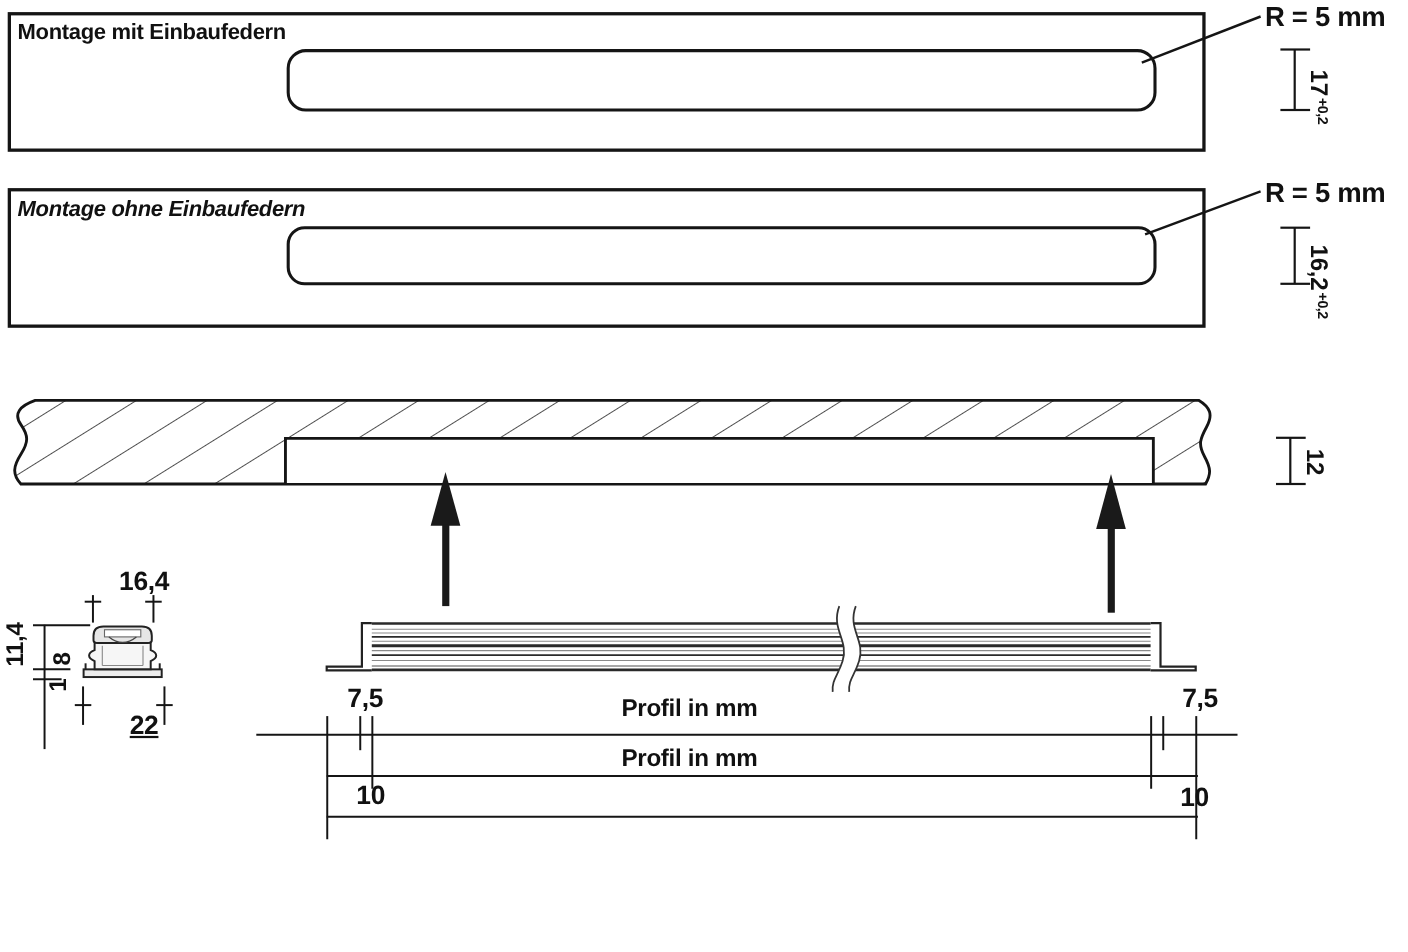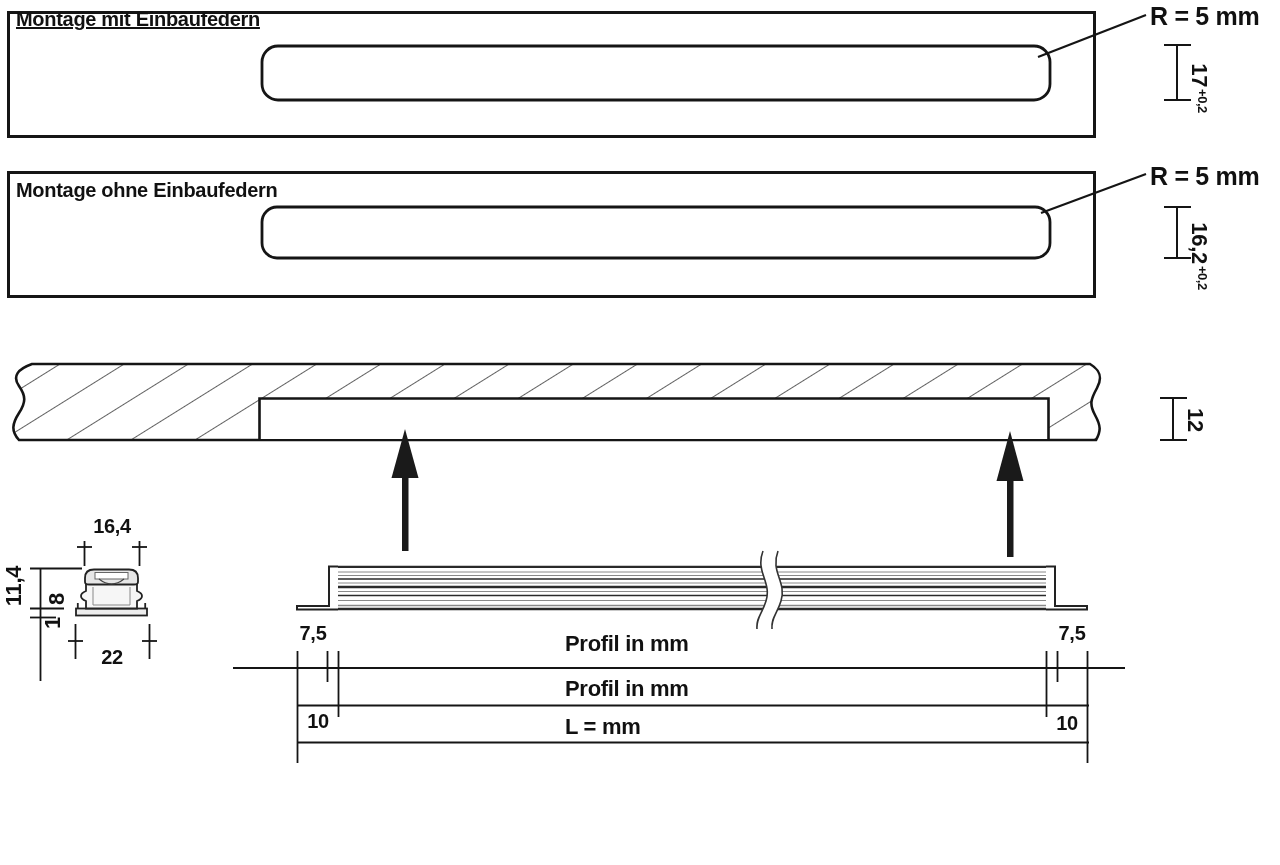--- a/index.html
+++ b/index.html
@@ -5,21 +5,21 @@
   html,body{margin:0;padding:0;background:#fff;}
   #stage{
     position:relative;width:1280px;height:865px;background:#fff;overflow:hidden;
     font-family:"Liberation Sans","DejaVu Sans",sans-serif;color:#111;
     font-weight:700;letter-spacing:-0.3px;
   }
   #lineart{position:absolute;left:0;top:0;z-index:1;}
   .txt{position:absolute;z-index:2;white-space:nowrap;}
   .title{font-size:20px;}
   .rlabel{font-size:25px;}
-  .dimnum{font-size:20px;}
+  .dimnum{font-size:24px;margin-left:19px;}
   .tablabel{font-size:22px;}
   .ctr{text-align:center;}
   .tol{font-size:13px;position:relative;top:-6px;margin-left:2px;letter-spacing:-0.5px;}
   
   .rot{position:absolute;z-index:2;}
   .rot .inner{
     position:absolute;left:50%;top:50%;
     transform:translate(-50%,-50%) rotate(90deg);
     white-space:nowrap;font-size:22px;
   }
@@ -140,23 +140,23 @@
       <line x1="297.5" y1="651" x2="297.5" y2="763"></line>
       <line x1="327.5" y1="651" x2="327.5" y2="682"></line>
       <line x1="338.5" y1="651" x2="338.5" y2="717"></line>
 
       <line x1="1087.5" y1="651" x2="1087.5" y2="763"></line>
       <line x1="1057.5" y1="651" x2="1057.5" y2="682"></line>
       <line x1="1046.5" y1="651" x2="1046.5" y2="717"></line>
     </g>
   </svg>
 
-  <div class="txt title" style="left:16px;top:8px;text-decoration:underline;">Montage mit Einbaufedern</div>
-
-  <div class="txt title" style="left:16px;top:179px;">Montage ohne Einbaufedern</div>
+  <div class="txt title" style="left:16px;top:18px;">Montage mit Einbaufedern</div>
+
+  <div class="txt title" style="left:16px;top:179px;font-style:italic;">Montage ohne Einbaufedern</div>
 
   <div class="txt rlabel" style="left:1150px;top:2px;">R = 5 mm</div>
 
   <div class="txt rlabel" style="left:1150px;top:162px;">R = 5 mm</div>
 
   <div class="rot" style="left:1187px;top:46px;width:24px;height:84px;">
     <div class="inner"><span>17</span><span class="tol">+0,2</span></div>
   </div>
 
   <div class="rot" style="left:1187px;top:204px;width:24px;height:104px;">
@@ -174,29 +174,28 @@
   </div>
 
   <div class="rot ccw" style="left:45px;top:588px;width:24px;height:22px;">
     <div class="inner"><span>8</span></div>
   </div>
 
   <div class="rot ccw" style="left:41px;top:613px;width:24px;height:20px;">
     <div class="inner"><span>1</span></div>
   </div>
 
-  <div class="txt dimnum ctr" style="left:84px;top:646px;width:56px;">22</div>
+  <div class="txt dimnum ctr" style="left:84px;top:646px;width:56px;text-decoration:underline;">22</div>
 
   <div class="txt dimnum ctr" style="left:283px;top:622px;width:60px;">7,5</div>
 
   <div class="txt dimnum ctr" style="left:1042px;top:622px;width:60px;">7,5</div>
 
   <div class="txt dimnum ctr" style="left:299px;top:710px;width:38px;">10</div>
 
   <div class="txt dimnum ctr" style="left:1048px;top:712px;width:38px;">10</div>
 
   <div class="txt tablabel" style="left:565px;top:631px;width:205px;">Profil in mm</div>
 
   <div class="txt tablabel" style="left:565px;top:676px;width:205px;">Profil in mm</div>
 
-  <div class="txt tablabel" style="left:565px;top:714px;width:205px;">L = mm</div>
 
 </div>
 
 </body></html>

